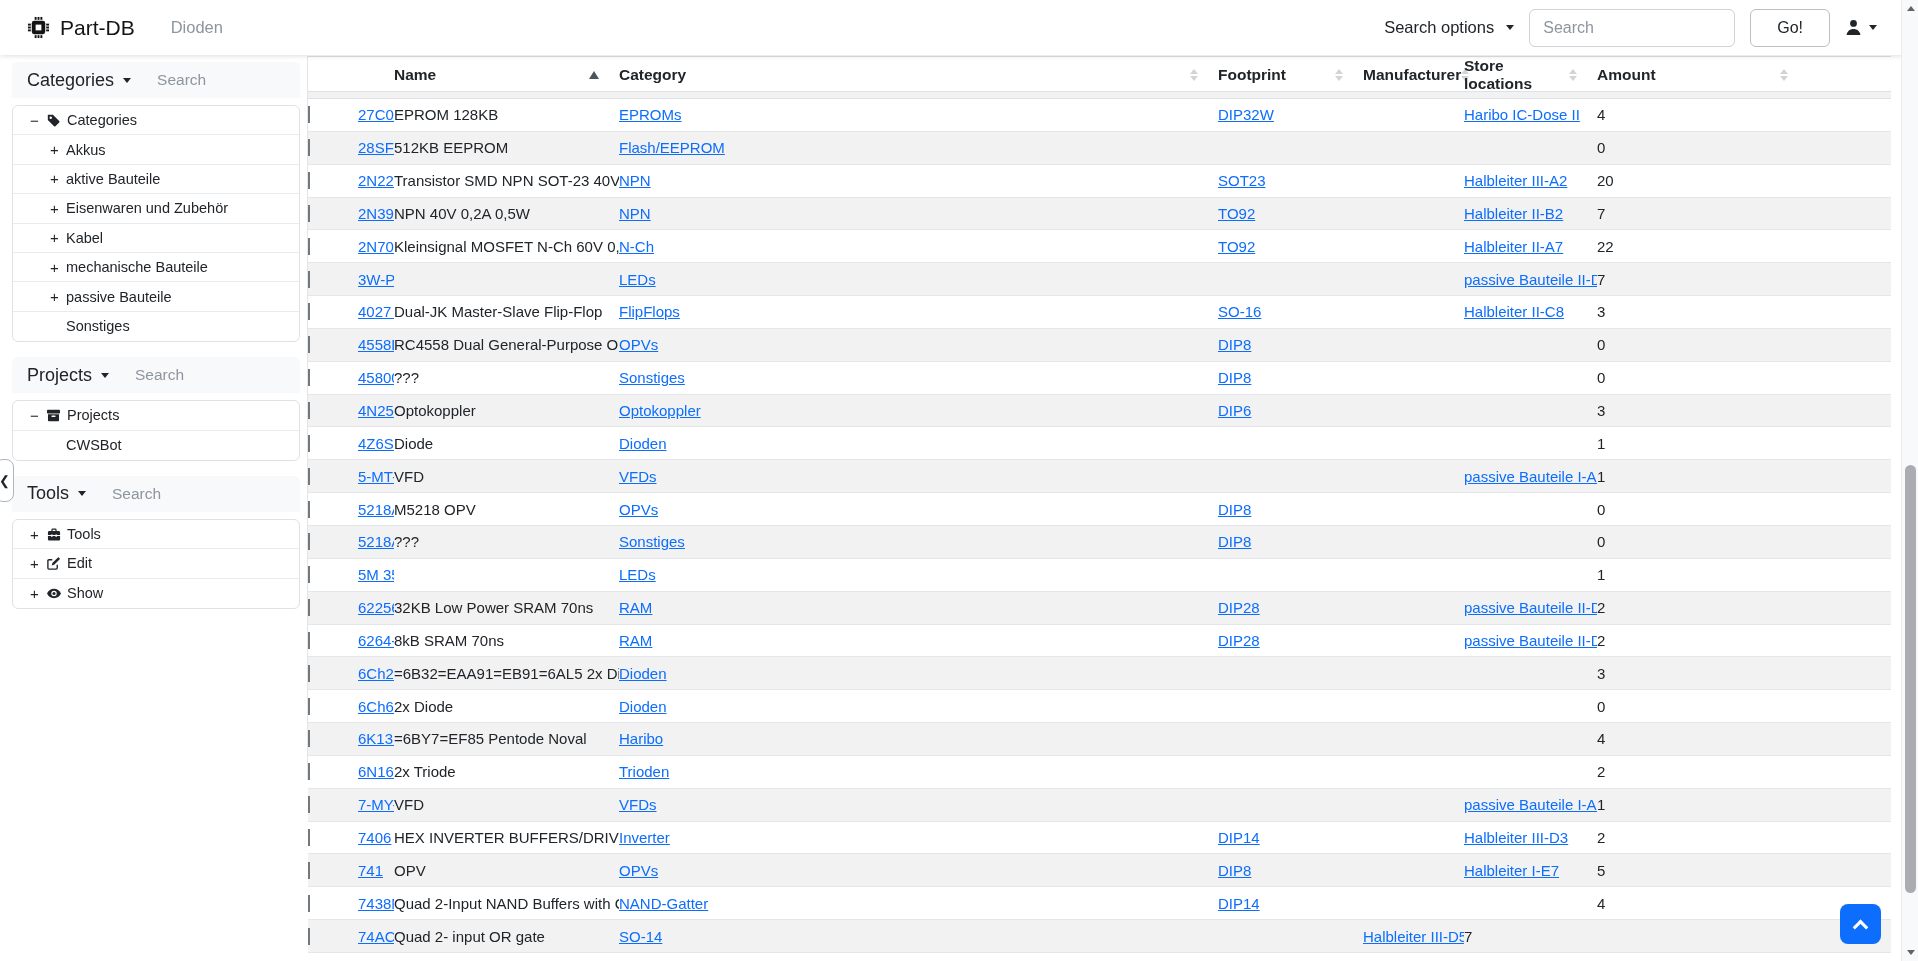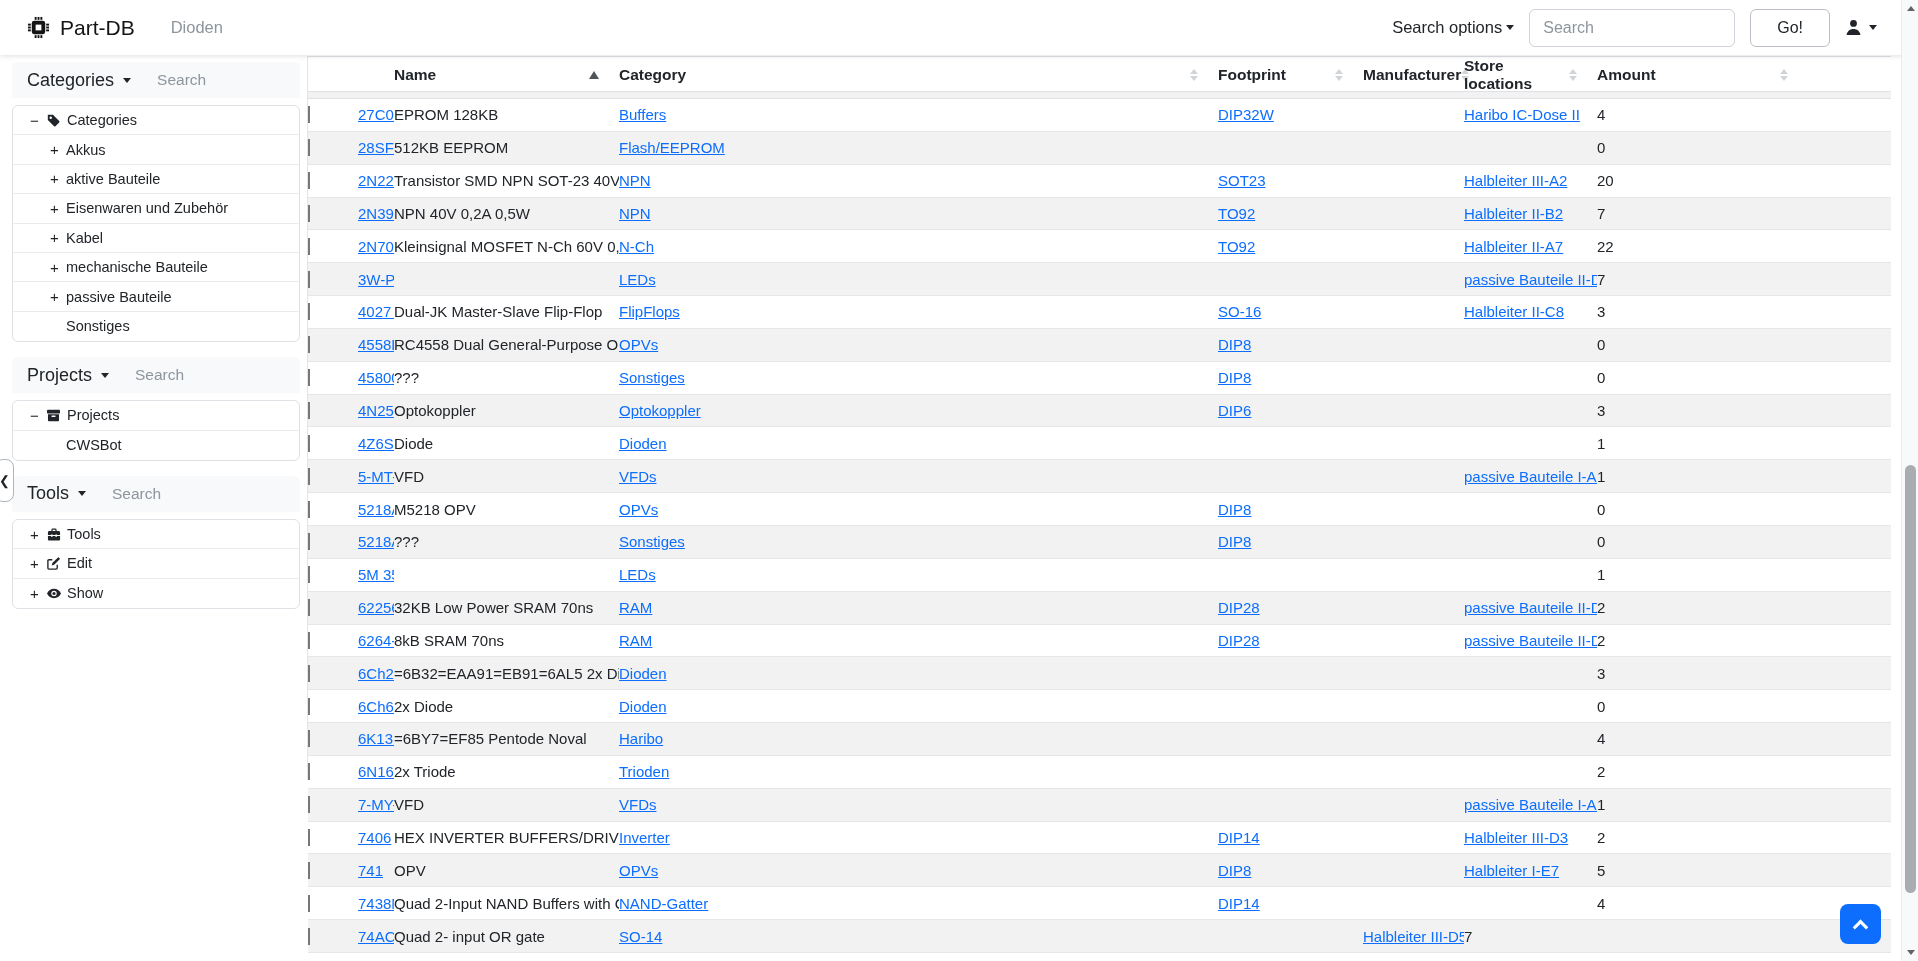--- a/index.html
+++ b/index.html
@@ -7,21 +7,21 @@
   body { font-family: "Liberation Sans", sans-serif; color:#212529; }
   .app { position:relative; width:1918px; height:961px; background:#fff; overflow:hidden; }
 
   
   .navbar { position:absolute; top:0; left:0; right:0; height:55px; background:#fff;
             box-shadow:0 1px 5px rgba(0,0,0,.13); display:flex; align-items:center;
             padding:0 27px; z-index:20; }
   .brand { display:flex; align-items:center; gap:10px; font-size:21px; font-weight:500; color:#141414; cursor:pointer; }
   .nav-scanner { margin-left:36px; font-size:16.5px; color:#8d959d; cursor:pointer; }
   .nav-right { margin-left:auto; display:flex; align-items:center; gap:15px; }
-  .search-options { display:flex; align-items:center; gap:4px; font-size:16.5px; color:#212529; cursor:pointer; }
+  .search-options { display:flex; align-items:center; gap:12px; font-size:16.5px; color:#212529; cursor:pointer; }
   .caret-down { width:0; height:0; border-left:4.5px solid transparent; border-right:4.5px solid transparent; border-top:5px solid #212529; display:inline-block; }
   .nav-search { width:206px; height:38px; border:1px solid #ced4da; border-radius:6px; padding:0 13px; font-size:16px; font-family:inherit; color:#212529; outline:none; }
   .nav-search::placeholder { color:#8d959d; }
   .go-btn { height:38px; padding:0 26px; font-size:16px; font-family:inherit; color:#212529; background:#fff;
             border:1px solid #b9bfc4; border-radius:6px; cursor:pointer; }
   .user-menu { display:flex; align-items:center; gap:7px; cursor:pointer; margin-right:14px; }
 
   
   .sidebar { position:absolute; left:12px; top:62px; width:288px; }
   .side-card { margin-bottom:15px; }
@@ -300,21 +300,21 @@
           </span>
         </div>
       </div>
     <div class="sliver"></div>
     <div id="tbody">
         <div class="tgrid trow">
           <div class="cell"><span class="checkbox"></span></div>
           <div class="cell"><span class="thumb"><i class="t-dip"></i></span></div>
           <div class="cell"><a class="lnk">27C010A</a></div>
           <div class="cell">EPROM 128KB</div>
-          <div class="cell"><a class="lnk">Buffers</a></div>
+          <div class="cell"><a class="lnk">EPROMs</a></div>
           <div class="cell"><a class="lnk">DIP32W</a></div>
           <div class="cell"></div>
           <div class="cell"><a class="lnk">Haribo IC-Dose II</a></div>
           <div class="cell">4</div>
         </div>
         <div class="tgrid trow stripe">
           <div class="cell"><span class="checkbox"></span></div>
           <div class="cell"></div>
           <div class="cell"><a class="lnk">28SF040</a></div>
           <div class="cell">512KB EEPROM</div>

